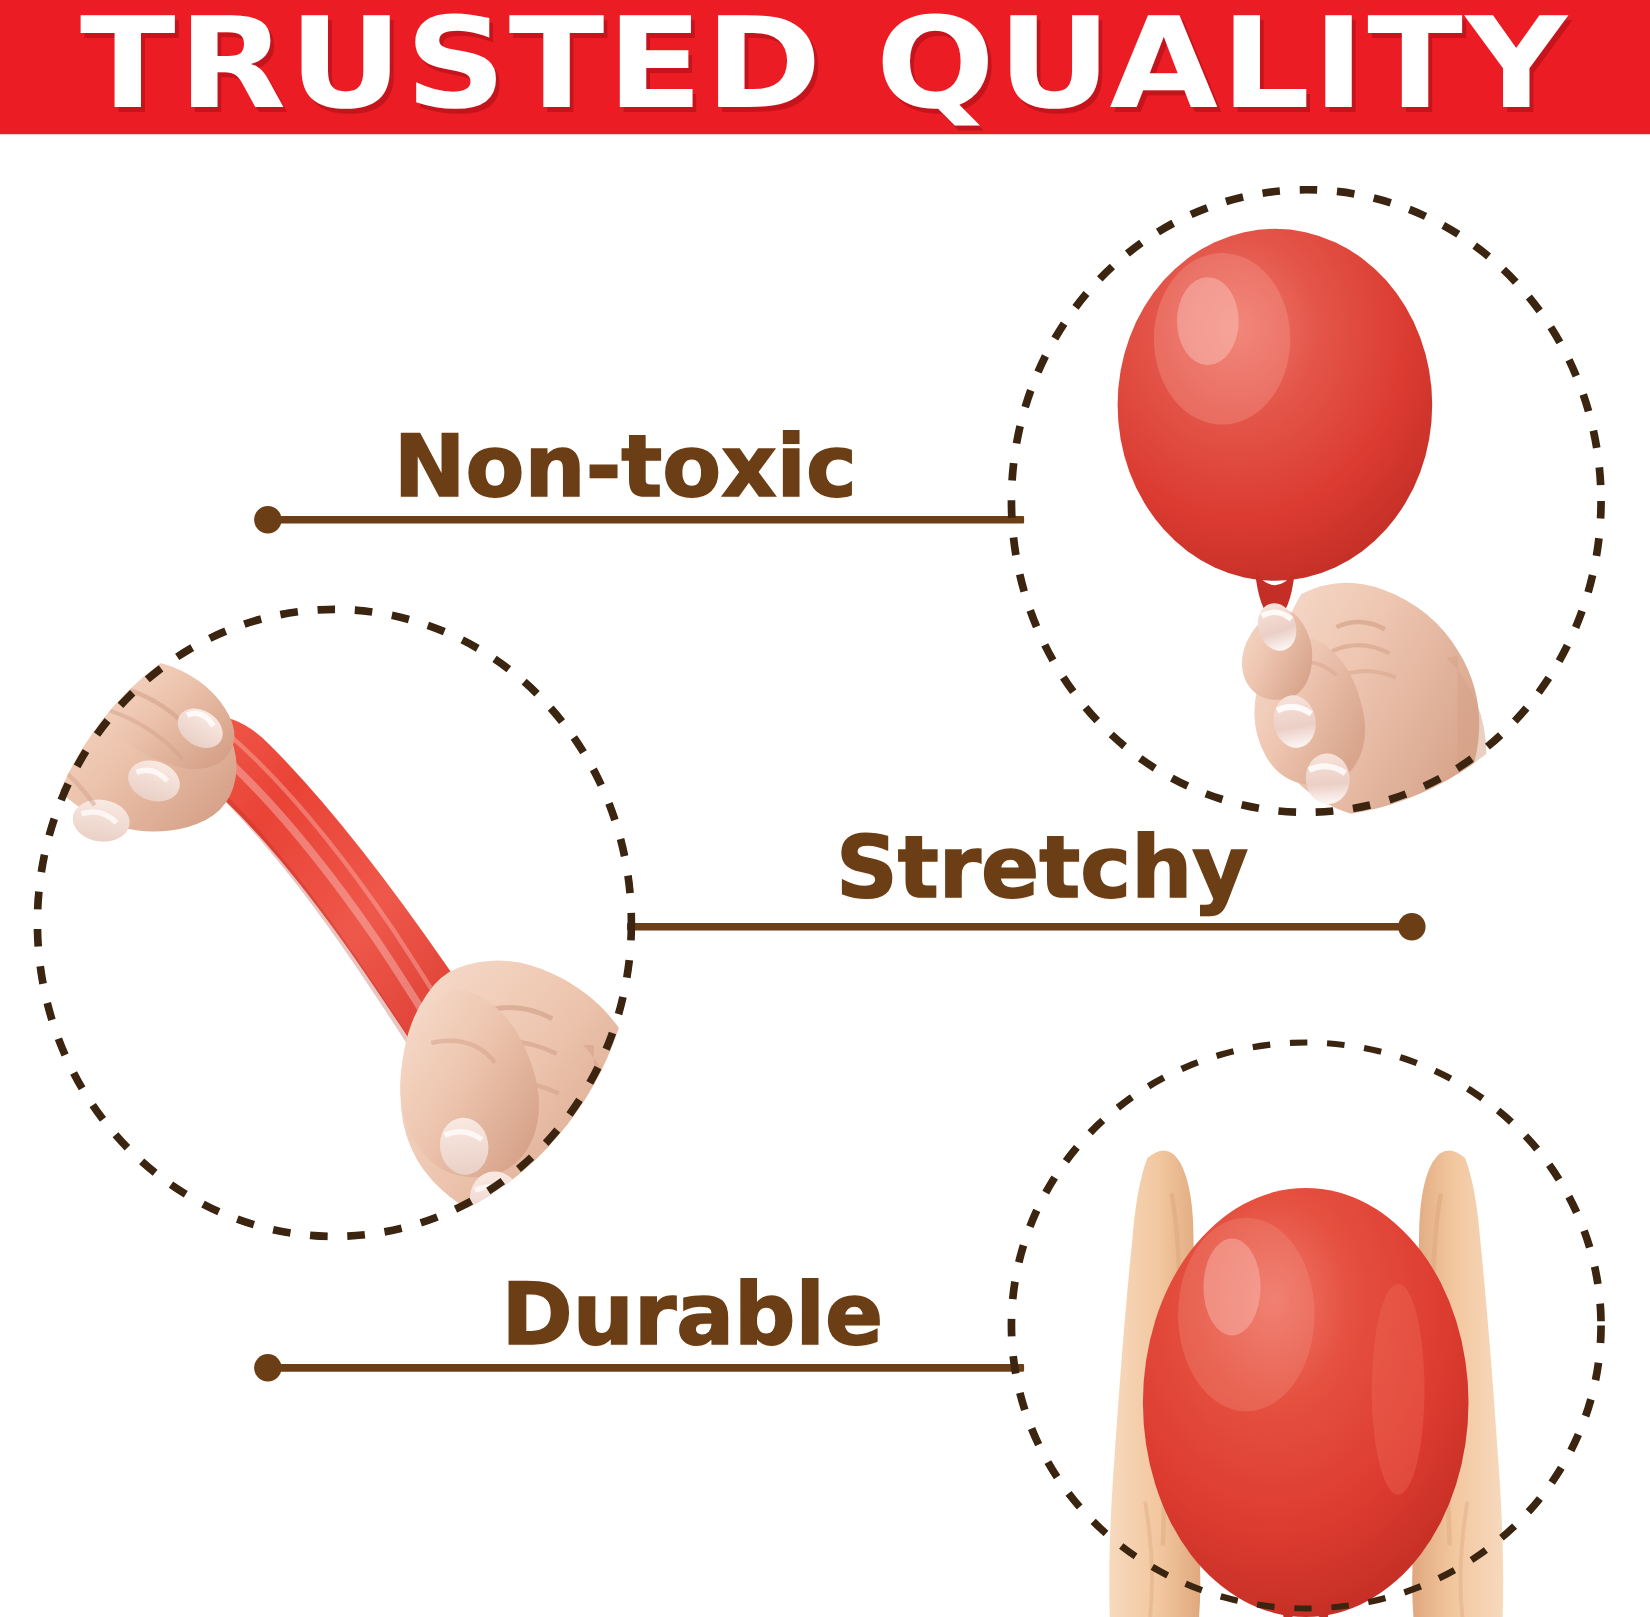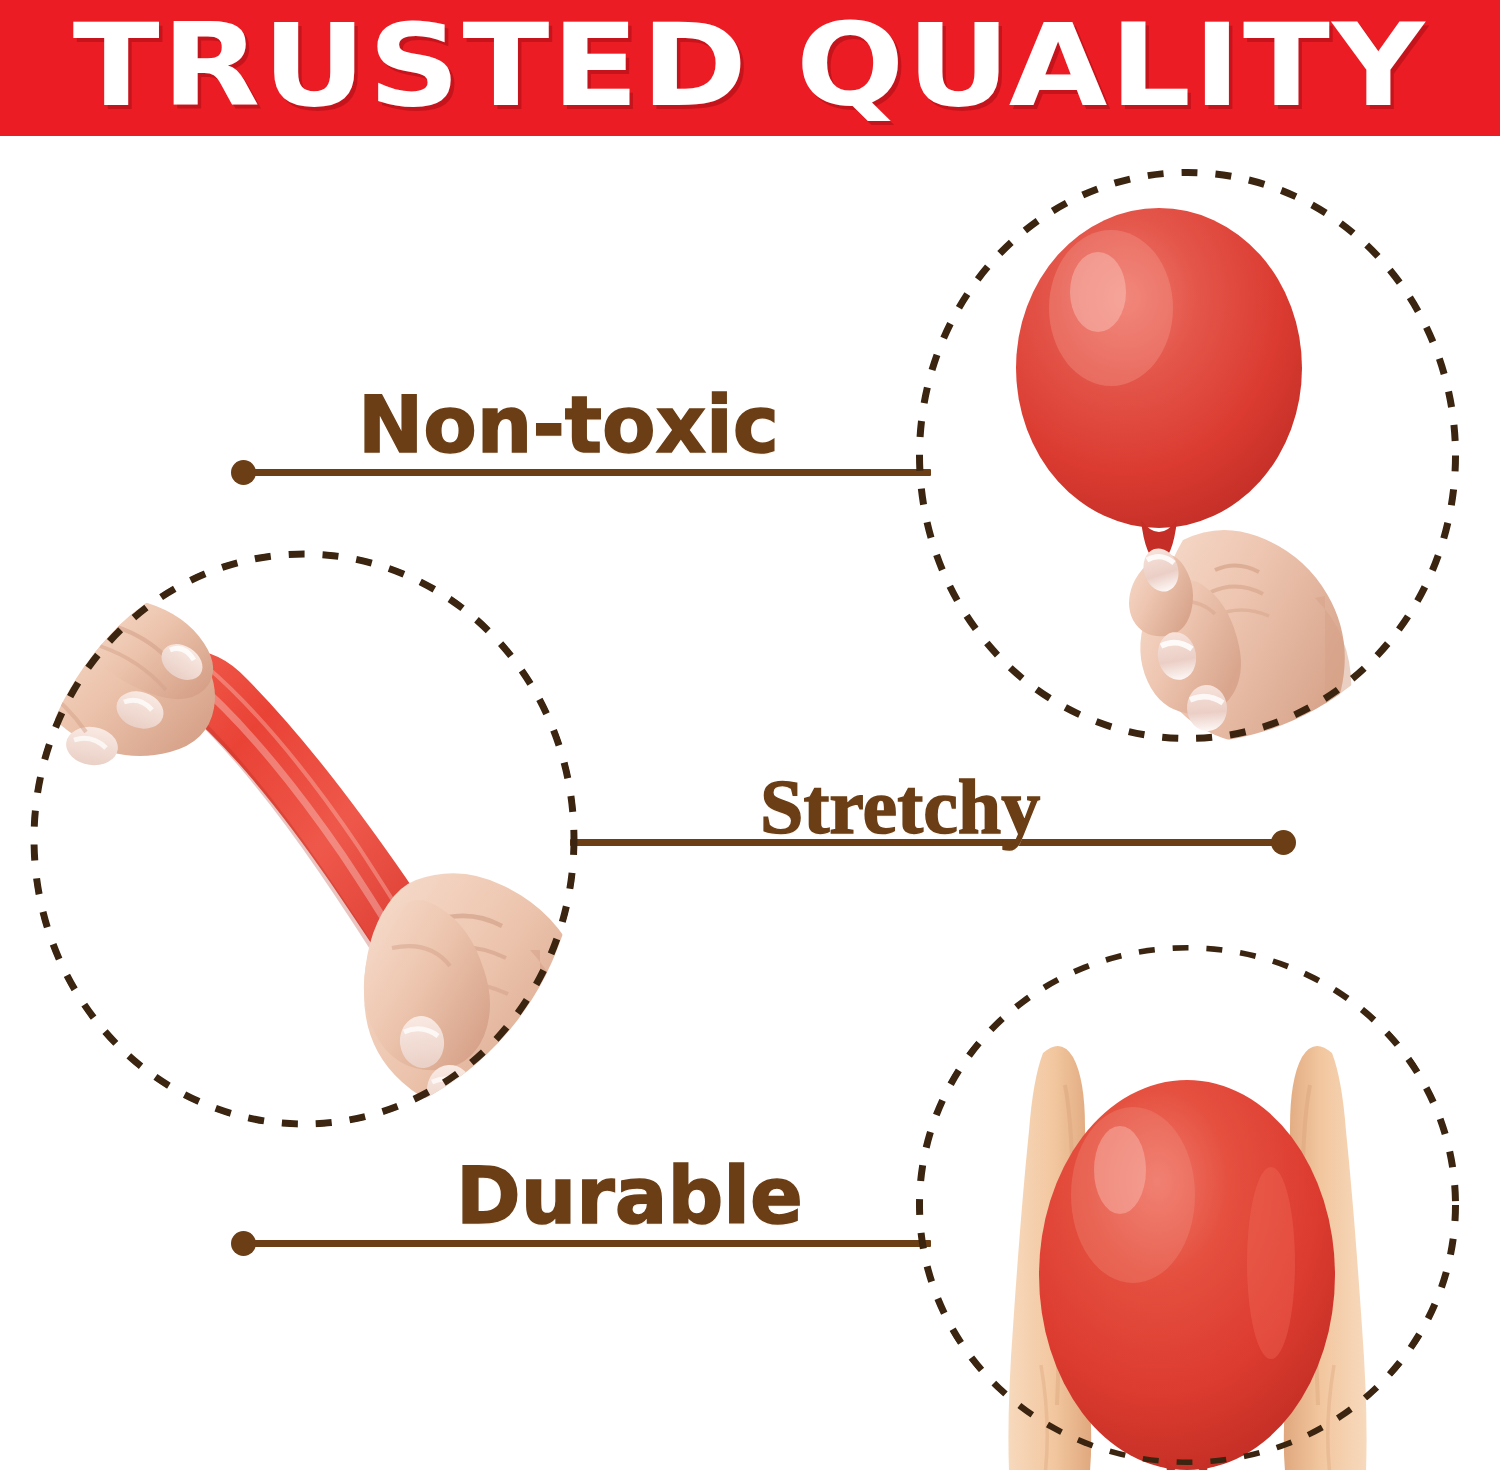--- a/index.html
+++ b/index.html
@@ -13,21 +13,21 @@
     font-family: "DejaVu Sans", "Liberation Sans", sans-serif;
     overflow: hidden;
     position: relative;
   }
 
   
   #header-banner {
     position: absolute;
     left: 0; top: 0;
     width: 1500px;
-    height: 136px;
+    height: 122px;
     background: #EC1C24;
     display: flex;
     align-items: center;
     justify-content: center;
     overflow: hidden;
   }
   #banner-title {
     color: #ffffff;
     font-family: "DejaVu Sans", "Liberation Sans", sans-serif;
     font-size: 108px;
@@ -199,21 +199,21 @@
       <ellipse cx="272.5" cy="287.5" rx="268" ry="283" fill="none" stroke="#3B2510" stroke-width="7" stroke-dasharray="16 18" stroke-linecap="butt"></ellipse>
     </svg>
   </div>
 
   <div class="feature-row" style="left:0; top:420px; width:1500px; height:420px;">
 
     <div class="connector-line" style="left:570px; top:269px; width:714px;"></div>
 
     <div class="connector-dot" style="left:1271px; top:260px;"></div>
 
-    <div class="feature-label" style="left:760px; top:198px;font-family:Liberation Serif, serif;">Stretchy</div>
+    <div class="feature-label" style="left:760px; top:180px;">Stretchy</div>
   </div>
 
   <div class="photo-circle" style="left:30px; top:400px; width:548px; height:578px;">
 
     <div class="clip-circle">
       <svg width="548" height="578" viewBox="0 0 548 578" xmlns="http://www.w3.org/2000/svg">
         <defs>
           <linearGradient id="stretchRed" x1="0%" y1="0%" x2="100%" y2="100%">
             <stop offset="0%" stop-color="#F15F4F"></stop>
             <stop offset="28%" stop-color="#E94336"></stop>

